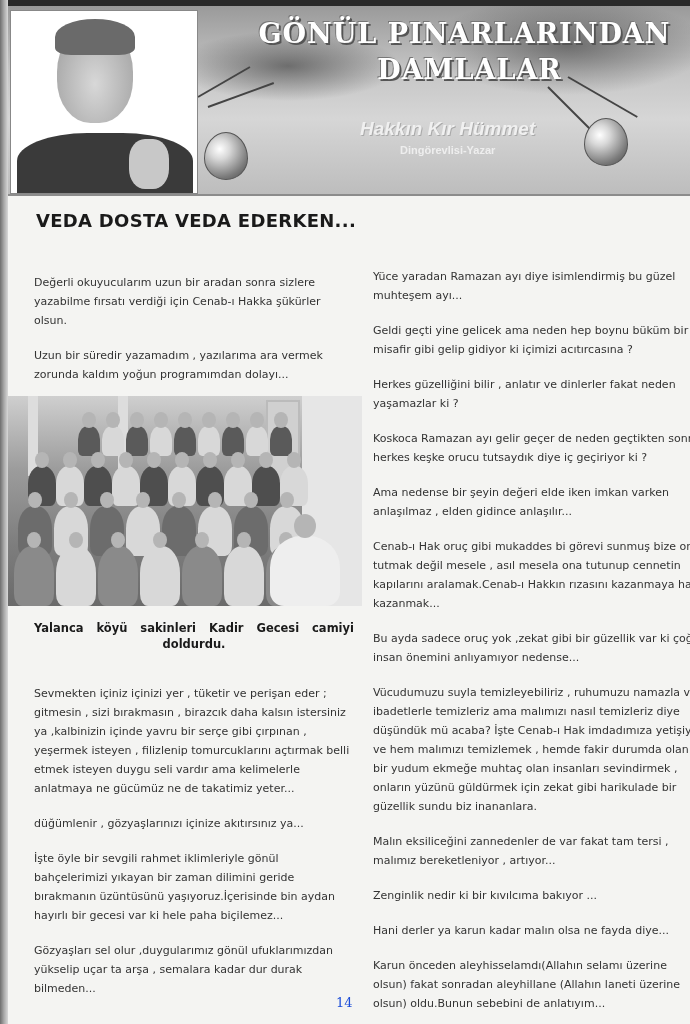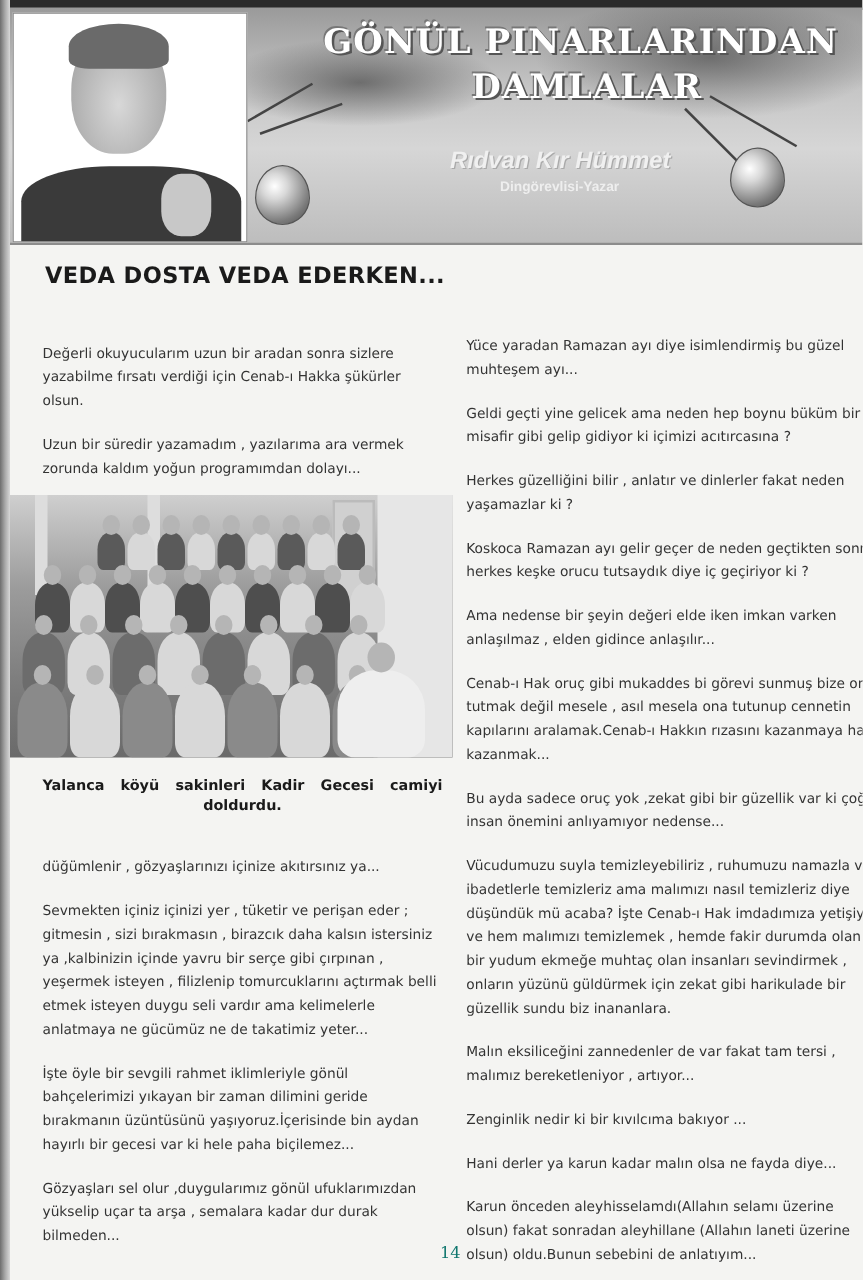--- a/index.html
+++ b/index.html
@@ -101,38 +101,38 @@
   }
   .person .h {
     position: absolute; left: 50%; transform: translateX(-50%); top: -14px;
     width: 14px; height: 16px; border-radius: 50%; background: #b5b5b5;
   }
   .caption {
     position: absolute; left: 34px; top: 620px; width: 320px; font-size: 11.5px; font-weight: bold;
     text-align: justify; text-align-last: center; line-height: 16px; color: #1a1a1a;
   }
   .page-number {
-    position: absolute; left: 352px; top: 995px; font-family: "DejaVu Serif", serif; font-size: 13px; color: #0f766e;
+    position: absolute; left: 336px; top: 995px; font-family: "DejaVu Serif", serif; font-size: 13px; color: #1d4ed8;
   }
 </style>
 </head>
 <body>
 
 <div class="top-strip"></div>
 
 <div class="banner">
   <div class="lash" style="left:190px;top:90px;width:60px;transform:rotate(-30deg);"></div>
   <div class="lash" style="left:200px;top:100px;width:70px;transform:rotate(-20deg);"></div>
   <div class="lash" style="left:560px;top:70px;width:80px;transform:rotate(30deg);"></div>
   <div class="lash" style="left:540px;top:80px;width:70px;transform:rotate(45deg);"></div>
   <div class="drop" style="left:196px;top:126px;"></div>
   <div class="drop" style="left:576px;top:112px;"></div>
   <div class="banner-title t1">GÖNÜL PINARLARINDAN</div>
   <div class="banner-title t2">DAMLALAR</div>
-  <div class="author">Rıdvan Kır Hümmet</div>
+  <div class="author">Hakkın Kır Hümmet</div>
   <div class="author-role">Dingörevlisi-Yazar</div>
 </div>
 
 <div class="photo">
   <div class="body"></div>
   <div class="head"></div>
   <div class="hair"></div>
   <div class="hand"></div>
 </div>
 
@@ -256,22 +256,22 @@
       </div>
       <div class="person" style="left: 262px; top: 140px; width: 70px; height: 70px; background: rgb(238, 238, 238);">
         <div class="h" style="width: 22px; height: 24px; top: -22px;"></div>
       </div>
     </div>
 </div>
 
 <div class="caption">Yalanca köyü sakinleri Kadir Gecesi camiyi doldurdu.</div>
 
 <div class="col col-left-bottom">
+  <p>Sevmekten içiniz içinizi yer , tüketir ve perişan eder ; gitmesin , sizi bırakmasın , birazcık daha kalsın istersiniz ya ,kalbinizin içinde yavru bir serçe gibi çırpınan , yeşermek isteyen , filizlenip tomurcuklarını açtırmak belli etmek isteyen duygu seli vardır ama kelimelerle anlatmaya ne gücümüz ne de takatimiz yeter...</p>
   <p>düğümlenir , gözyaşlarınızı içinize akıtırsınız ya...</p>
-  <p>Sevmekten içiniz içinizi yer , tüketir ve perişan eder ; gitmesin , sizi bırakmasın , birazcık daha kalsın istersiniz ya ,kalbinizin içinde yavru bir serçe gibi çırpınan , yeşermek isteyen , filizlenip tomurcuklarını açtırmak belli etmek isteyen duygu seli vardır ama kelimelerle anlatmaya ne gücümüz ne de takatimiz yeter...</p>
   <p>İşte öyle bir sevgili rahmet iklimleriyle gönül bahçelerimizi yıkayan bir zaman dilimini geride bırakmanın üzüntüsünü yaşıyoruz.İçerisinde bin aydan hayırlı bir gecesi var ki hele paha biçilemez...</p>
   <p>Gözyaşları sel olur ,duygularımız gönül ufuklarımızdan yükselip uçar ta arşa , semalara kadar dur durak bilmeden...</p>
 </div>
 
 <div class="col col-right">
   <p>Yüce yaradan Ramazan ayı diye isimlendirmiş bu güzel muhteşem ayı...</p>
   <p>Geldi geçti yine gelicek ama neden hep boynu büküm bir misafir gibi gelip gidiyor ki içimizi acıtırcasına ?</p>
   <p>Herkes güzelliğini bilir , anlatır ve dinlerler fakat neden yaşamazlar ki ?</p>
   <p>Koskoca Ramazan ayı gelir geçer de neden geçtikten sonra herkes keşke orucu tutsaydık diye iç geçiriyor ki ?</p>
   <p>Ama nedense bir şeyin değeri elde iken imkan varken anlaşılmaz , elden gidince anlaşılır...</p>

